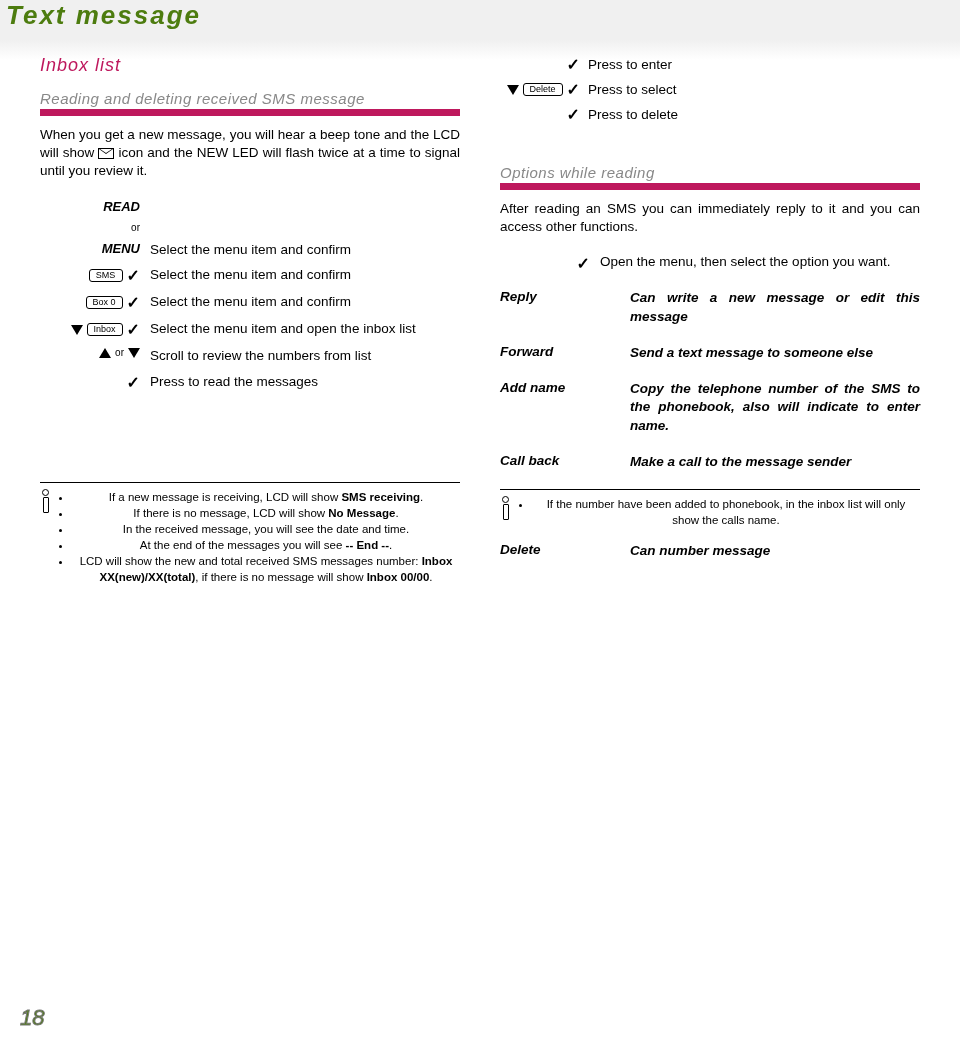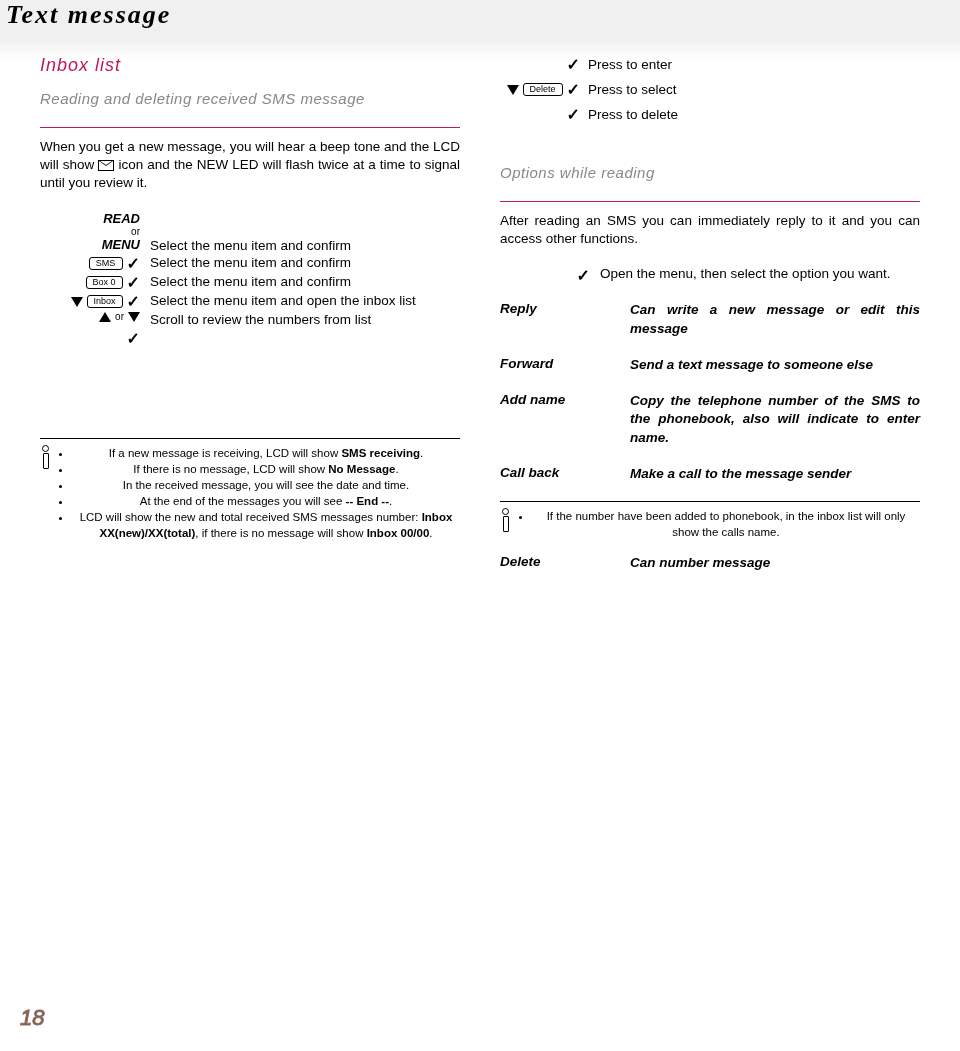--- a/index.html
+++ b/index.html
@@ -7,25 +7,25 @@
   body {
     font-family: Helvetica, Arial, sans-serif;
     background: linear-gradient(to bottom, #f0f0f0 0px, #f0f0f0 40px, #ffffff 60px, #ffffff 100%);
     position: relative;
     color: #000;
   }
   .banner {
     position: absolute;
     top: 0; left: 0; right: 0;
     height: 36px;
-    font-family: Liberation Serif, serif;
+    font-family: Liberation Sans, sans-serif;
     font-style: italic;
     font-size: 26px;
     letter-spacing: 2px;
-    color: #000000;
+    color: #4d7c0f;
     padding-left: 6px;
     font-weight: bold;
   }
   .page {
     position: absolute;
     top: 55px;
     left: 40px;
     right: 40px;
     bottom: 60px;
     display: flex;
@@ -39,31 +39,31 @@
     letter-spacing: 1px;
     color: #be185d;
     margin-bottom: 14px;
   }
   .h-sub {
     font-family: Impact, 'Arial Black', sans-serif;
     font-style: italic;
     font-size: 15px;
     letter-spacing: 0.5px;
     color: #888;
-    border-bottom: 1px solid #be185d;
-    padding-bottom: 20px;
+    border-bottom: 7px solid #be185d;
+    padding-bottom: 2px;
     margin-bottom: 10px;
   }
   .para {
     font-size: 13.5px;
     line-height: 1.35;
     margin-bottom: 18px;
     text-align: justify;
   }
-  .steps { display: flex; flex-direction: column; margin-top: 6px; }
+  .steps { display: flex; flex-direction: column; gap: 8px; margin-top: 6px; }
   .step { display: flex; align-items: flex-start; gap: 10px; }
   .step .key-col { width: 100px; display:flex; align-items:center; justify-content:flex-end; gap:4px; flex-shrink:0; }
   .step .desc { font-size: 13.5px; line-height: 1.3; flex:1; text-align: justify; }
   .softkey { font-family: Arial, sans-serif; font-weight: bold; font-style: italic; font-size: 13px; }
   .or { font-size: 10px; }
   .pill {
     border: 1px solid #000;
     border-radius: 3px;
     font-size: 9px;
     padding: 1px 6px;
@@ -131,21 +131,21 @@
   .right-top .rlabel { font-size: 13.5px; }
   .opt-table { display:flex; flex-direction:column; gap:18px; margin-top: 16px; }
   .opt-row { display:flex; gap: 20px; font-style: italic; }
   .opt-key { width: 110px; font-size: 13.5px; font-weight: bold; flex-shrink:0; }
   .opt-val { font-size: 13.5px; font-weight: bold; flex:1; line-height:1.35; text-align: justify; }
   .pagen {
     position:absolute; bottom:20px; left:20px;
     font-family: Impact, 'Arial Black', sans-serif;
     font-style: italic;
     font-size: 22px;
-    color: #c2410c;
+    color: #4d7c0f;
     -webkit-text-stroke: 1px #777;
   }
   .para-inline { display:inline; }
   .check-line { display:flex; align-items:flex-start; gap:10px; margin-top:10px;}
   .check-line .key-col { width: 90px; display:flex; justify-content:flex-end;}
   .check-line .desc { font-size:13.5px; flex:1; text-align: justify;}
 </style>
 </head>
 <body>
 
@@ -207,20 +207,21 @@
           <span class="tri-up"></span>
           <span class="or">or</span>
           <span class="tri-down"></span>
         </div>
         <div class="desc">Scroll to review the numbers from list</div>
       </div>
       <div class="step">
         <div class="key-col">
           <span class="check">✓</span>
         </div>
+        <div class="desc">Press to read the messages</div>
       </div>
     </div>
 
     <hr class="thin" style="margin-top:90px;">
     <div class="note-block">
       <div class="info-icon"></div>
       <ul class="notes">
         <li>
           <span>If a new message is receiving, LCD will show </span><b>SMS receiving</b><span>.</span>
         </li>

